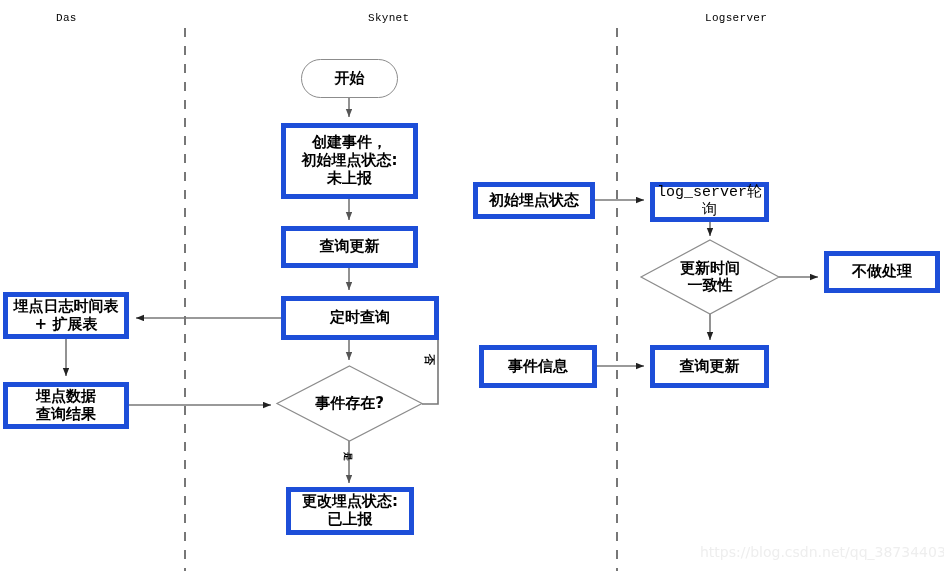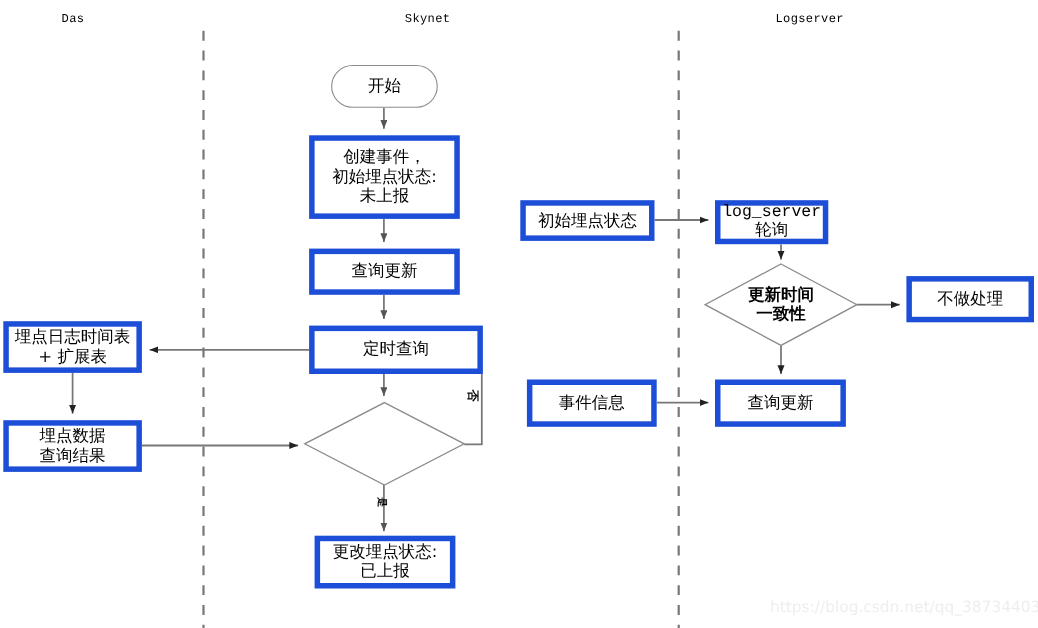--- a/index.html
+++ b/index.html
@@ -41,21 +41,21 @@
     color: #000000;
     background: #ffffff;
   }
   .node.rect {
     border: 5px solid #1d4ed8;
   }
   .node .label {
     display: block;
     line-height: 1.18;
     white-space: pre-line;
-    font-weight: normal;
+    font-weight: bold;
     font-size: 15px;
     font-family: "DejaVu Sans", "Liberation Sans", sans-serif;
   }
   .node.terminator {
     border: 1px solid #8c8c8c;
     border-radius: 999px;
   }
   .node.mono .label {
     font-family: "Liberation Mono", "DejaVu Sans Mono", monospace;
     font-weight: normal;
@@ -169,20 +169,23 @@
   </div>
 
   <div class="node rect" style="left:281px; top:226px; width:137px; height:42px;">
     <span class="label">查询更新</span>
   </div>
 
   <div class="node rect" style="left:281px; top:296px; width:158px; height:44px;">
     <span class="label">定时查询</span>
   </div>
 
+  <div class="diamond-wrap" style="left:277px; top:366px; width:145px; height:75px;">
+    <span class="dlabel">事件存在?</span>
+  </div>
 
   <div class="node rect" style="left:286px; top:487px; width:128px; height:48px;">
     <span class="label">更改埋点状态:
 已上报</span>
   </div>
 
   <div class="node rect" style="left:3px; top:292px; width:126px; height:47px;">
     <span class="label">埋点日志时间表
 + 扩展表</span>
   </div>
@@ -193,21 +196,21 @@
   </div>
 
   <div class="node rect" style="left:473px; top:182px; width:122px; height:37px;">
     <span class="label">初始埋点状态</span>
   </div>
 
   <div class="node rect" style="left:479px; top:345px; width:118px; height:43px;">
     <span class="label">事件信息</span>
   </div>
 
-  <div class="node rect mono" style="left:650px; top:182px; width:103px; height:40px;">
+  <div class="node rect mono" style="left:650px; top:182px; width:119px; height:40px;">
     <span class="label">log_server轮询</span>
   </div>
 
   <div class="diamond-wrap" style="left:641px; top:240px; width:138px; height:74px;">
     <span class="dlabel">更新时间
 一致性</span>
   </div>
 
   <div class="node rect" style="left:824px; top:251px; width:116px; height:42px;">
     <span class="label">不做处理</span>

